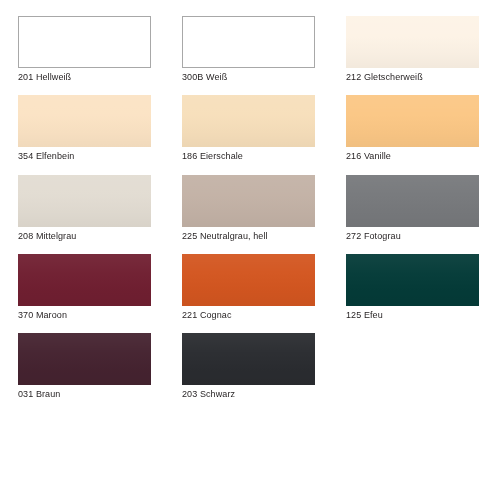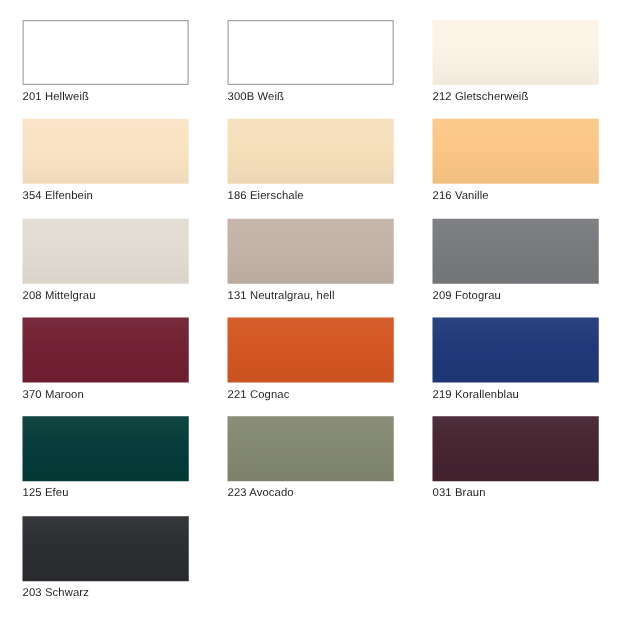--- a/index.html
+++ b/index.html
@@ -127,45 +127,37 @@
       <div class="swatch-cell">
         <div class="swatch-chip sheen" style="background: rgb(251, 199, 133); width: 133px; height: 52px;"></div>
         <div class="swatch-label">216 Vanille</div>
       </div>
       <div class="swatch-cell">
         <div class="swatch-chip sheen" style="background: rgb(226, 220, 210); width: 133px; height: 52px;"></div>
         <div class="swatch-label">208 Mittelgrau</div>
       </div>
       <div class="swatch-cell">
         <div class="swatch-chip sheen" style="background: rgb(195, 178, 166); width: 133px; height: 52px;"></div>
-        <div class="swatch-label">131 Neutralgrau, hell</div>
+        <div class="swatch-label">225 Neutralgrau, hell</div>
       </div>
       <div class="swatch-cell">
         <div class="swatch-chip sheen" style="background: rgb(119, 121, 124); width: 133px; height: 52px;"></div>
-        <div class="swatch-label">209 Fotograu</div>
+        <div class="swatch-label">272 Fotograu</div>
       </div>
       <div class="swatch-cell">
         <div class="swatch-chip sheen" style="background: rgb(112, 31, 49); width: 133px; height: 52px;"></div>
         <div class="swatch-label">370 Maroon</div>
       </div>
       <div class="swatch-cell">
         <div class="swatch-chip sheen" style="background: rgb(211, 86, 32); width: 133px; height: 52px;"></div>
         <div class="swatch-label">221 Cognac</div>
       </div>
       <div class="swatch-cell">
-        <div class="swatch-chip sheen" style="background: rgb(30, 56, 120); width: 133px; height: 52px;"></div>
-        <div class="swatch-label">219 Korallenblau</div>
-      </div>
-      <div class="swatch-cell">
         <div class="swatch-chip sheen" style="background: rgb(4, 59, 56); width: 133px; height: 52px;"></div>
         <div class="swatch-label">125 Efeu</div>
-      </div>
-      <div class="swatch-cell">
-        <div class="swatch-chip sheen" style="background: rgb(131, 136, 113); width: 133px; height: 52px;"></div>
-        <div class="swatch-label">223 Avocado</div>
       </div>
       <div class="swatch-cell">
         <div class="swatch-chip sheen" style="background: rgb(69, 35, 48); width: 133px; height: 52px;"></div>
         <div class="swatch-label">031 Braun</div>
       </div>
       <div class="swatch-cell">
         <div class="swatch-chip sheen" style="background: rgb(42, 44, 48); width: 133px; height: 52px;"></div>
         <div class="swatch-label">203 Schwarz</div>
       </div>
     </div>

